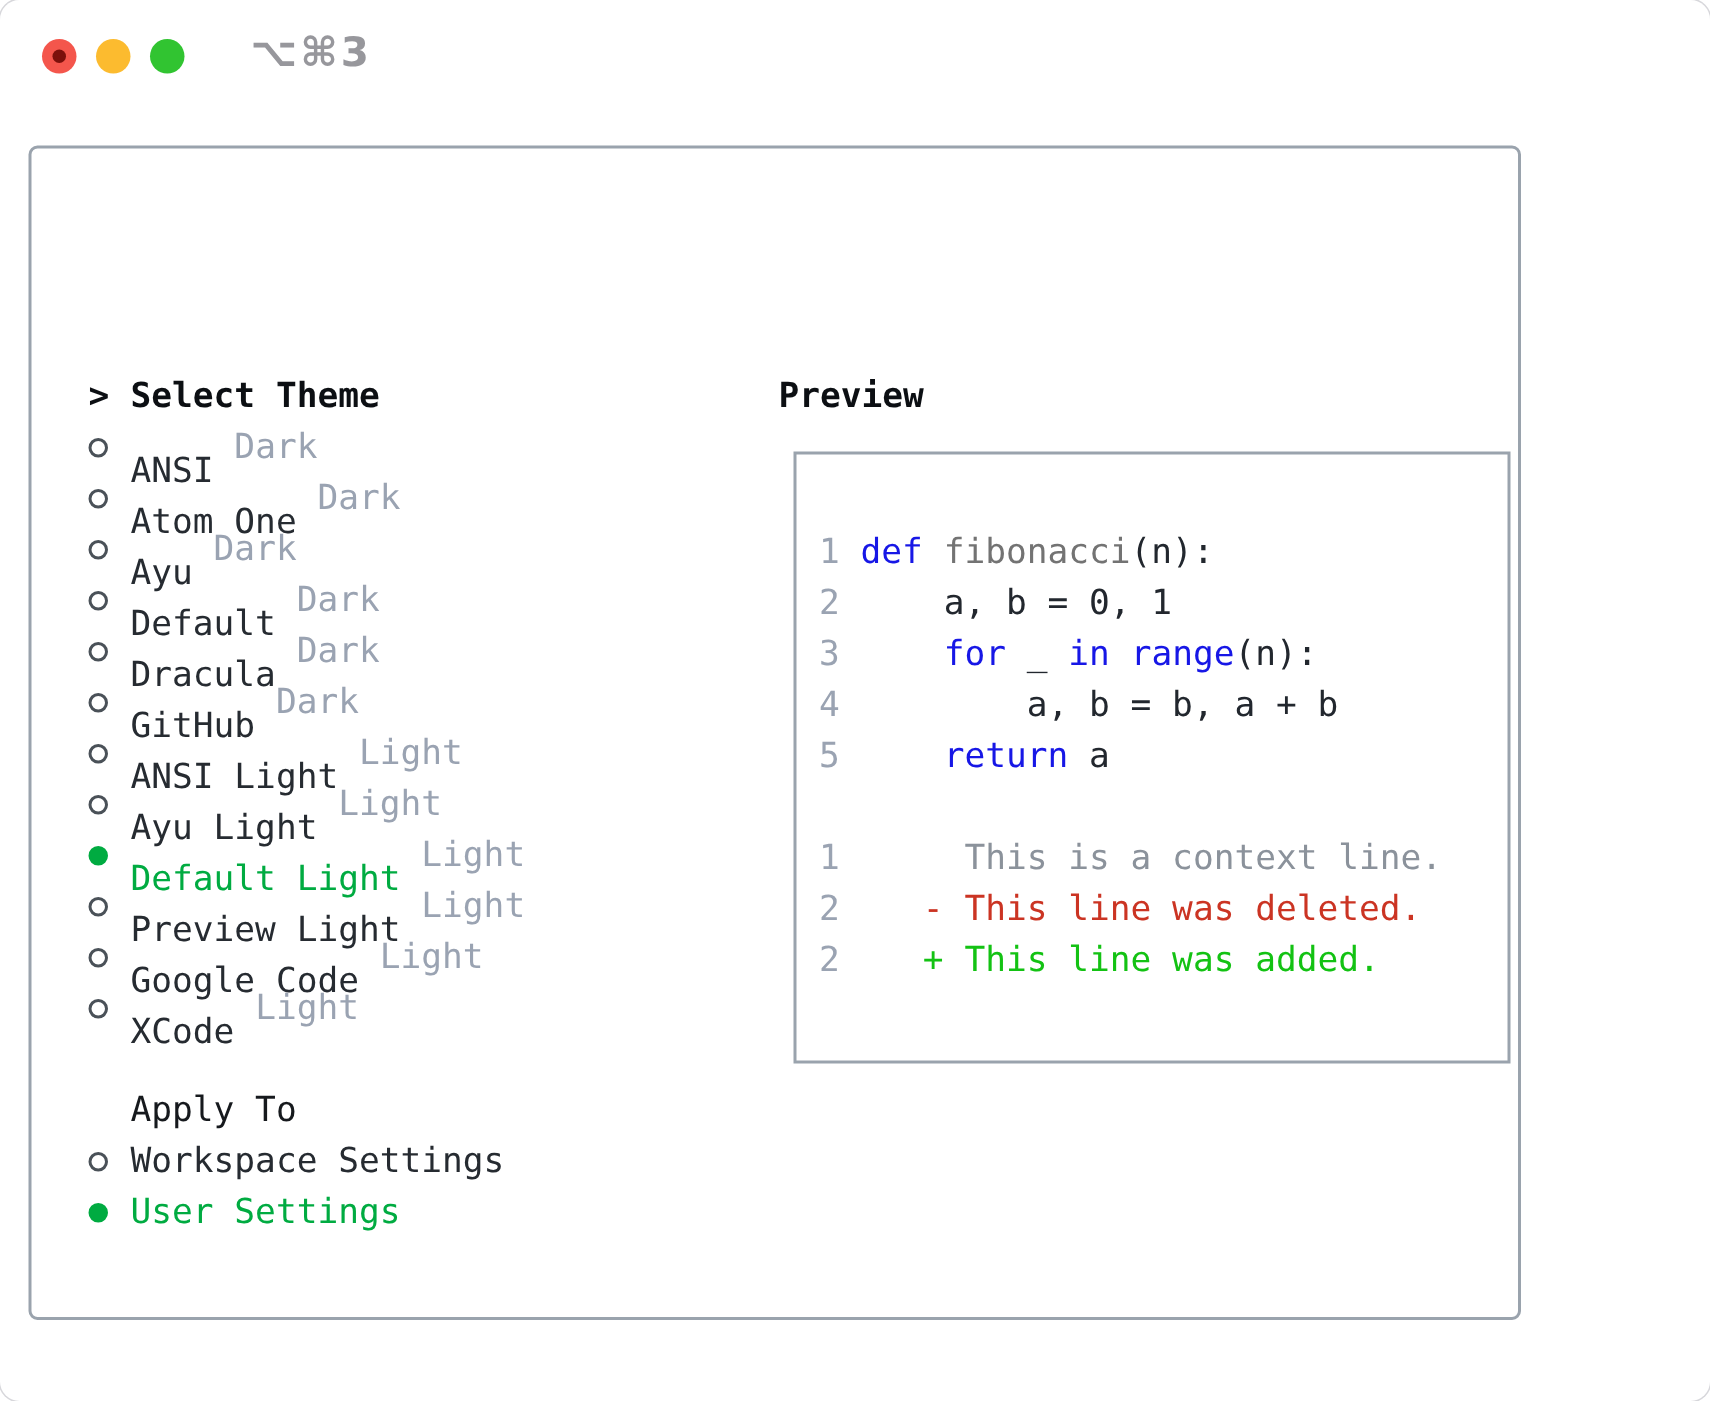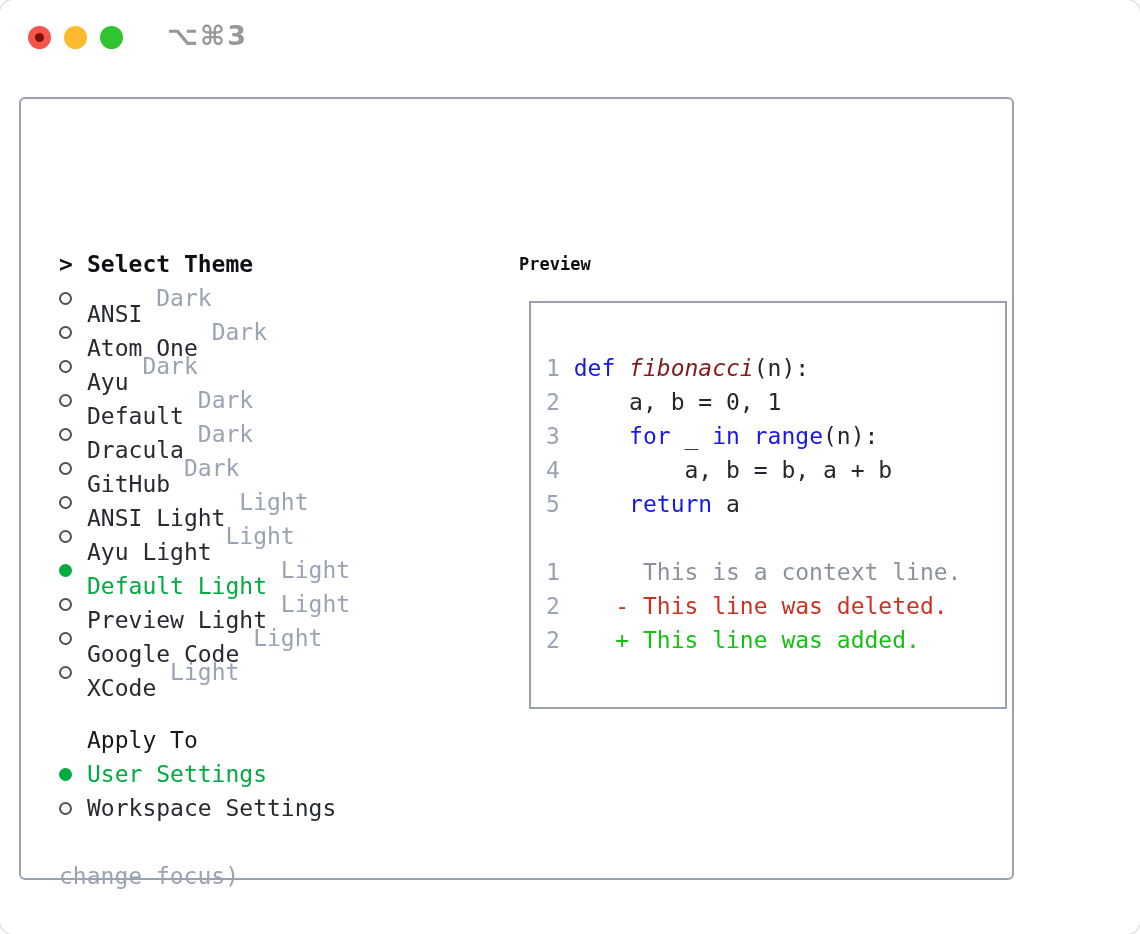--- a/index.html
+++ b/index.html
@@ -39,29 +39,29 @@
   .item-name.sel { color:#00ab41; }
   .item-variant { color:#9aa3b2; }
   .section-title { color:#16191d; }
   .option-label { color:#262b31; }
   .option-label.sel { color:#00ab41; }
   .spacer { height:34px; }
   .help { color:#9aa3b2; }
 
   
   .preview-title { position:absolute; left:498px; top:148px; height:34px;
-                   display:flex; align-items:center; font-size:17px;
+                   display:flex; align-items:center; font-size:23px;
                    font-weight:bold; color:#0c0f13; }
   .preview-box { position:absolute; left:508px; top:202px; width:478px; height:408px;
                  box-sizing:border-box; border:2px solid #9aa3ad; background:#fff; }
   .code { position:absolute; left:15px; top:48px; font-size:23px; }
   .code .row { white-space:pre; }
   .ln { color:#9aa3b2; }
   .tok-kw    { color:#1717e6; }
-  .tok-fn    { color:#7f1d1d;font-style:italic; }
+  .tok-fn    { color:#737373; }
   .tok-plain { color:#22272e; }
   .tok-ctx   { color:#8b929b; }
   .tok-del   { color:#cb3423; }
   .tok-add   { color:#13c213; }
 </style>
 </head>
 <body>
 
 <div class="window">
 
@@ -101,27 +101,26 @@
         </div>
 
       <div class="spacer"></div>
 
       <div class="row">
         <span class="marker"></span>
         <span class="section-title">Apply To</span>
       </div>
 
       <div id="apply-list">
+          <div class="row"><span class="marker"><span class="radio"></span></span><span class="option-label">Workspace Settings</span></div>
           <div class="row"><span class="marker"><span class="radio sel"></span></span><span class="option-label sel">User Settings</span></div>
-          <div class="row"><span class="marker"><span class="radio"></span></span><span class="option-label">Workspace Settings</span></div>
         </div>
 
       <div class="spacer"></div>
 
-      <div class="row help">change focus)</div>
 
     </div>
 
     <div class="preview-title">Preview</div>
 
     <div class="preview-box">
       <div class="code" id="code-lines">
           <div class="row"><span class="ln">1 </span><span class="tok-kw">def </span><span class="tok-fn">fibonacci</span><span class="tok-plain">(n):</span></div>
           <div class="row"><span class="ln">2 </span><span class="tok-plain">    a, b = 0, 1</span></div>
           <div class="row"><span class="ln">3 </span><span class="tok-plain">    </span><span class="tok-kw">for</span><span class="tok-plain"> _ </span><span class="tok-kw">in</span><span class="tok-plain"> </span><span class="tok-kw">range</span><span class="tok-plain">(n):</span></div>

